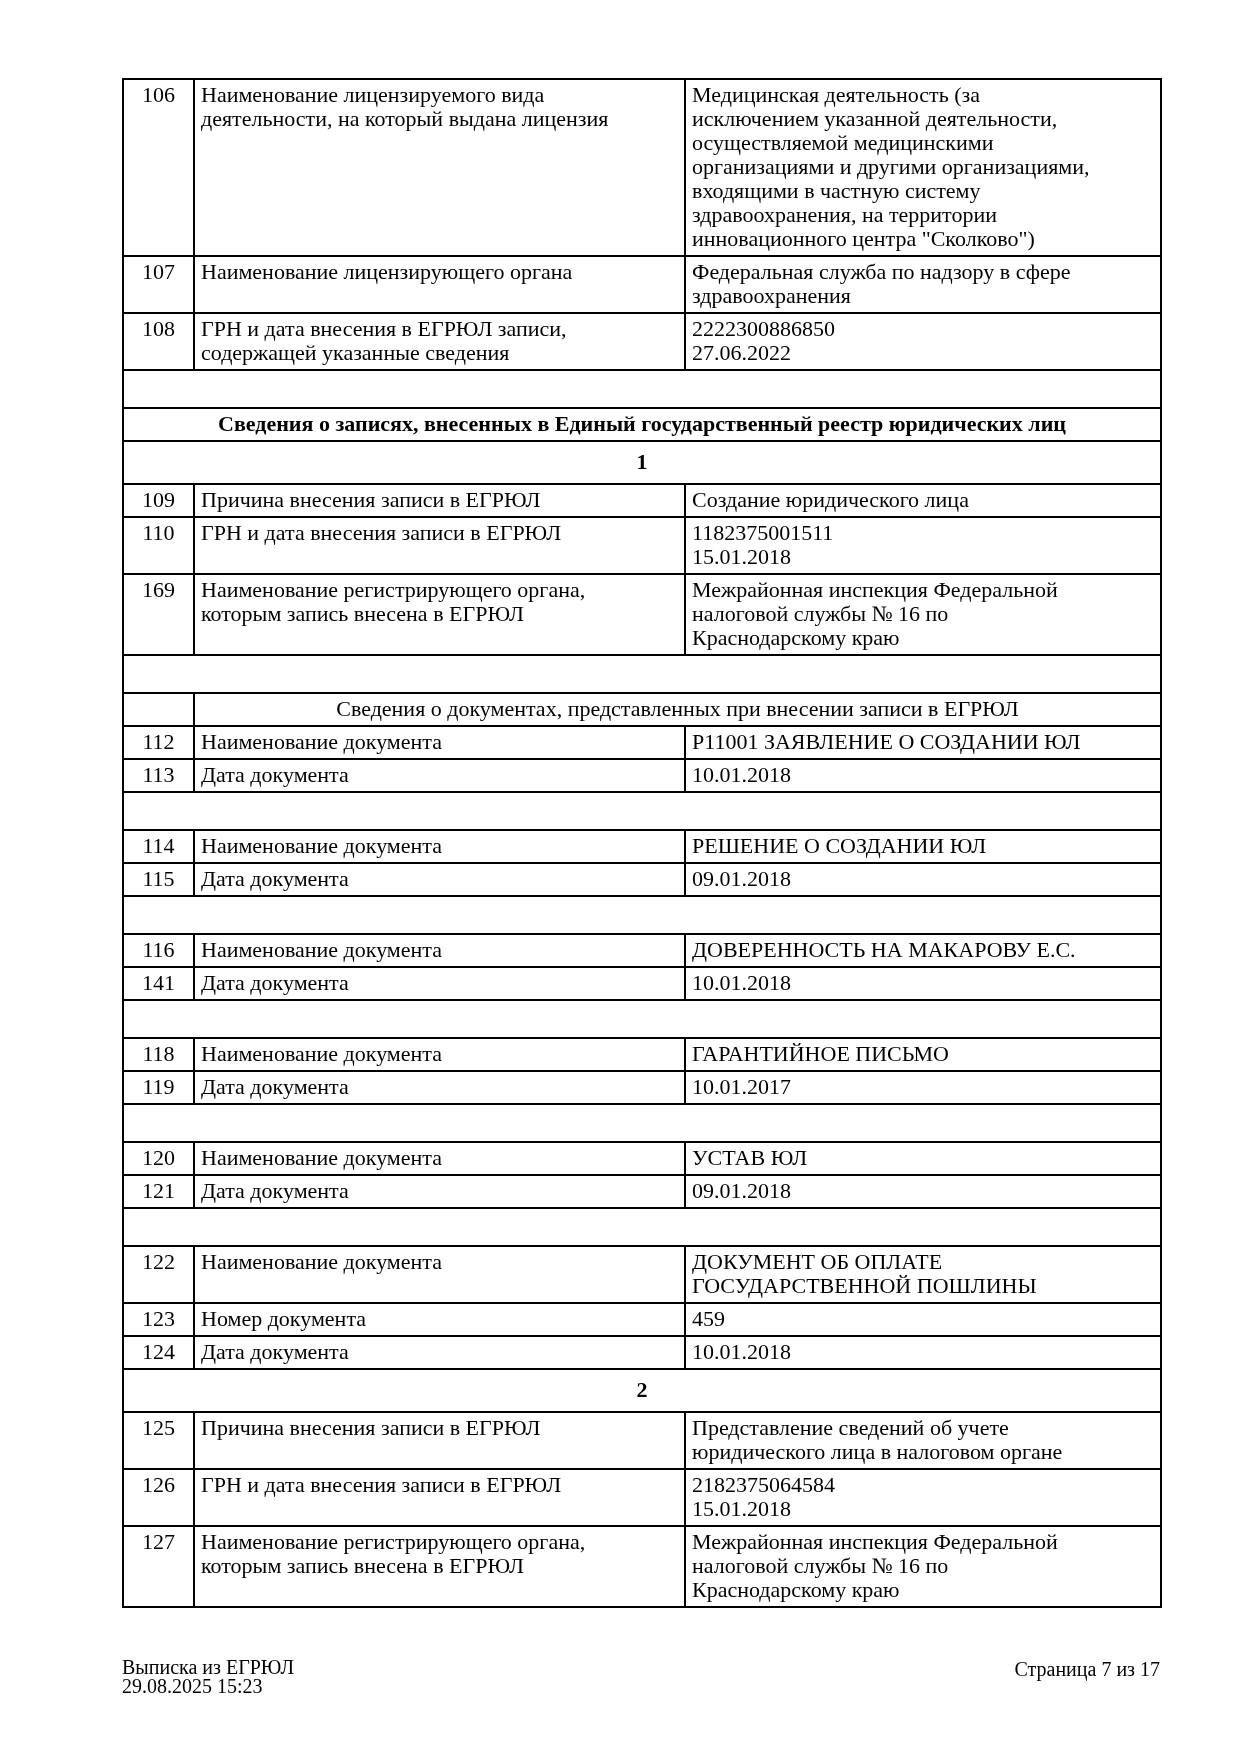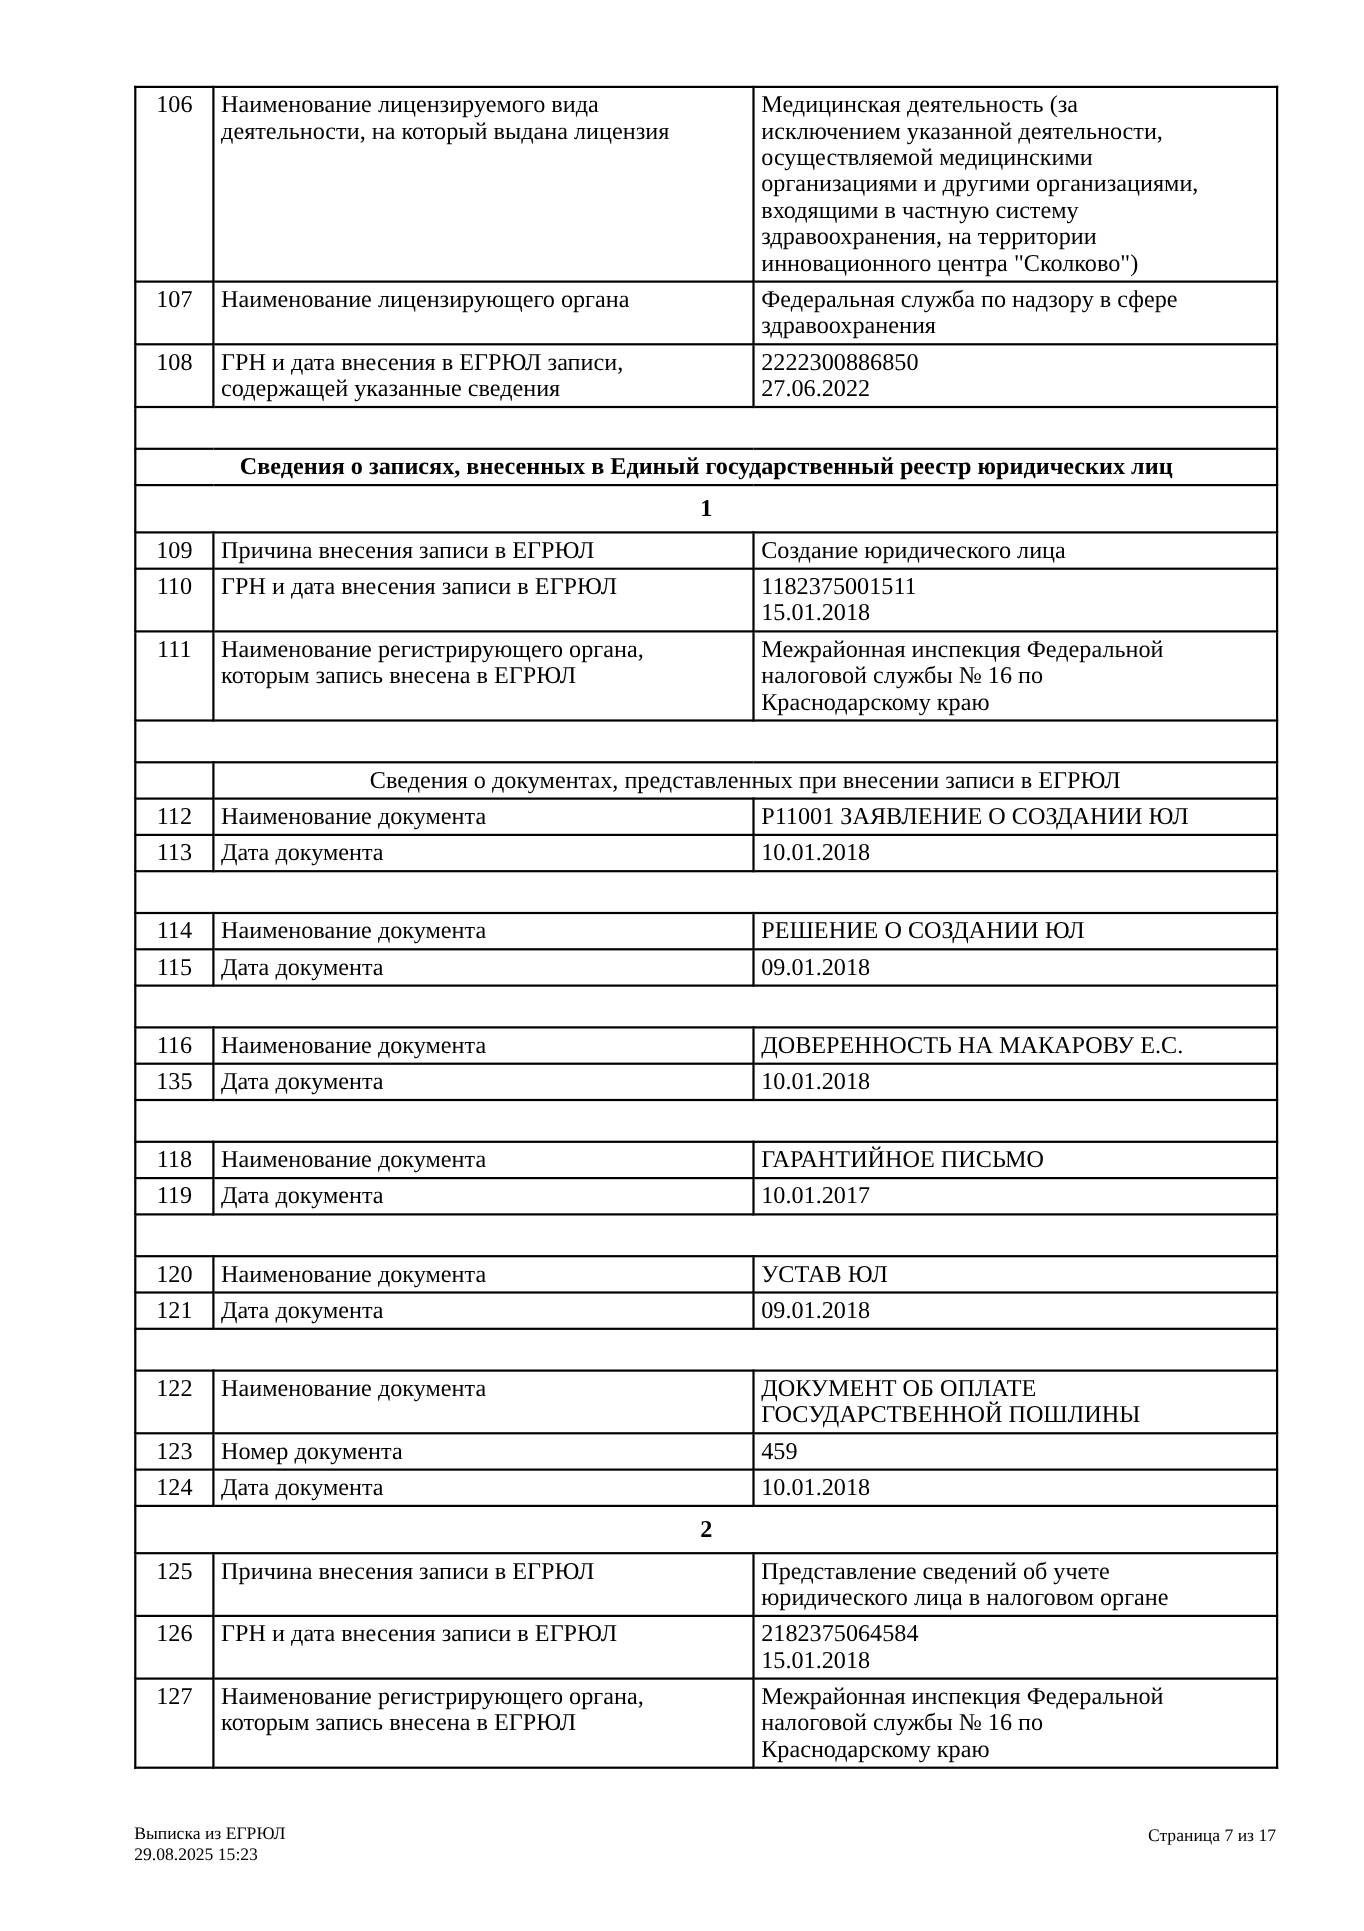--- a/index.html
+++ b/index.html
@@ -53,21 +53,21 @@
   tr.spacer-row td {
     height: 36px;
     padding: 0;
   }
   .footer {
     position: absolute;
     left: 122px;
     top: 1656px;
     width: 1038px;
     height: 40px;
-    font-size: 16px;
+    font-size: 20px;
     line-height: 19px;
   }
   .footer-left {
     position: absolute;
     left: 0;
     bottom: 0;
     text-align: left;
   }
   .footer-center {
     position: absolute;
@@ -132,21 +132,21 @@
       <td>Причина внесения записи в ЕГРЮЛ</td>
       <td>Создание юридического лица</td>
     </tr>
     <tr>
       <td class="num">110</td>
       <td>ГРН и дата внесения записи в ЕГРЮЛ</td>
       <td>1182375001511
 15.01.2018</td>
     </tr>
     <tr>
-      <td class="num">111</td>
+      <td class="num">169</td>
       <td>Наименование регистрирующего органа,
 которым запись внесена в ЕГРЮЛ</td>
       <td>Межрайонная инспекция Федеральной
 налоговой службы № 16 по
 Краснодарскому краю</td>
     </tr>
     <tr class="spacer-row">
       <td colspan="3"></td>
     </tr>
     <tr class="docheader-row">
@@ -178,21 +178,21 @@
     </tr>
     <tr class="spacer-row">
       <td colspan="3"></td>
     </tr>
     <tr>
       <td class="num">116</td>
       <td>Наименование документа</td>
       <td>ДОВЕРЕННОСТЬ НА МАКАРОВУ Е.С.</td>
     </tr>
     <tr>
-      <td class="num">135</td>
+      <td class="num">141</td>
       <td>Дата документа</td>
       <td>10.01.2018</td>
     </tr>
     <tr class="spacer-row">
       <td colspan="3"></td>
     </tr>
     <tr>
       <td class="num">118</td>
       <td>Наименование документа</td>
       <td>ГАРАНТИЙНОЕ ПИСЬМО</td>

